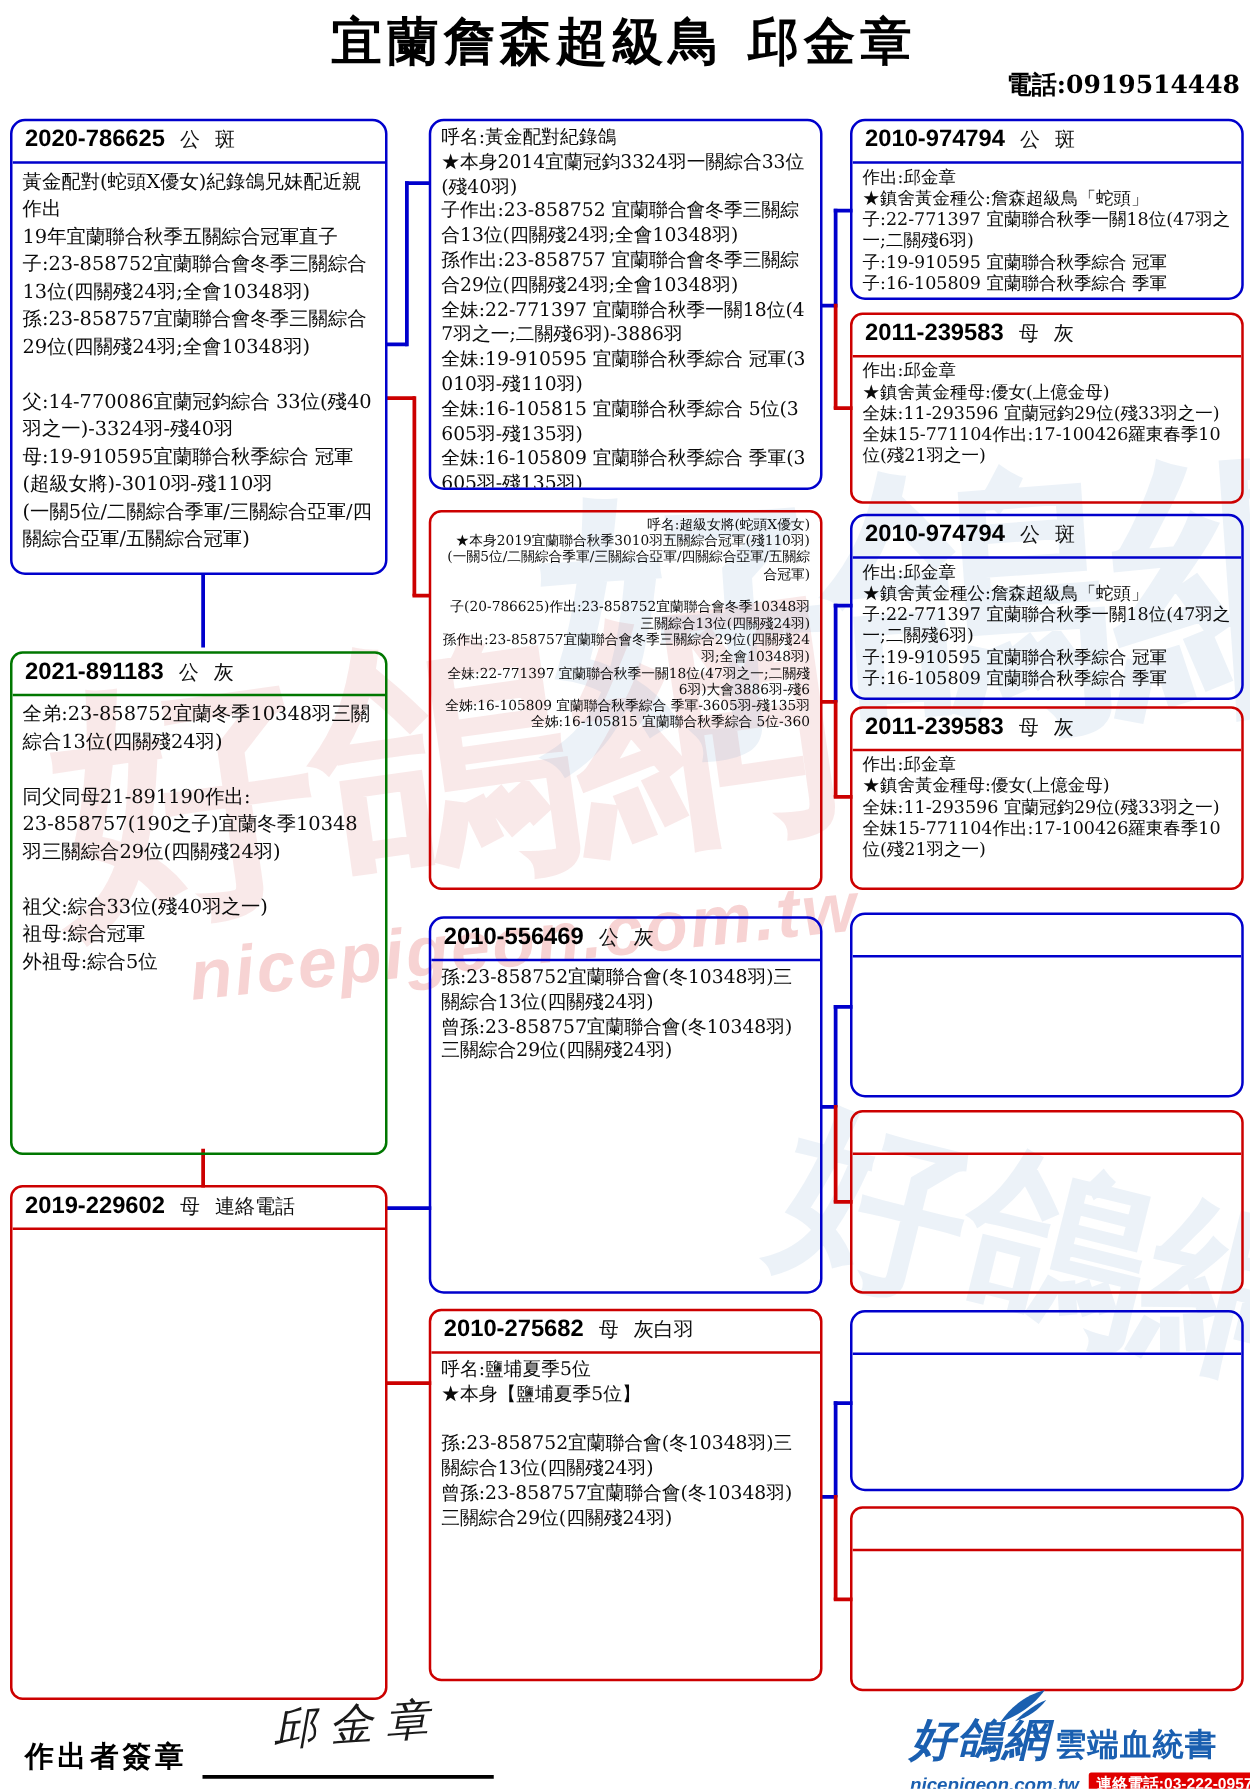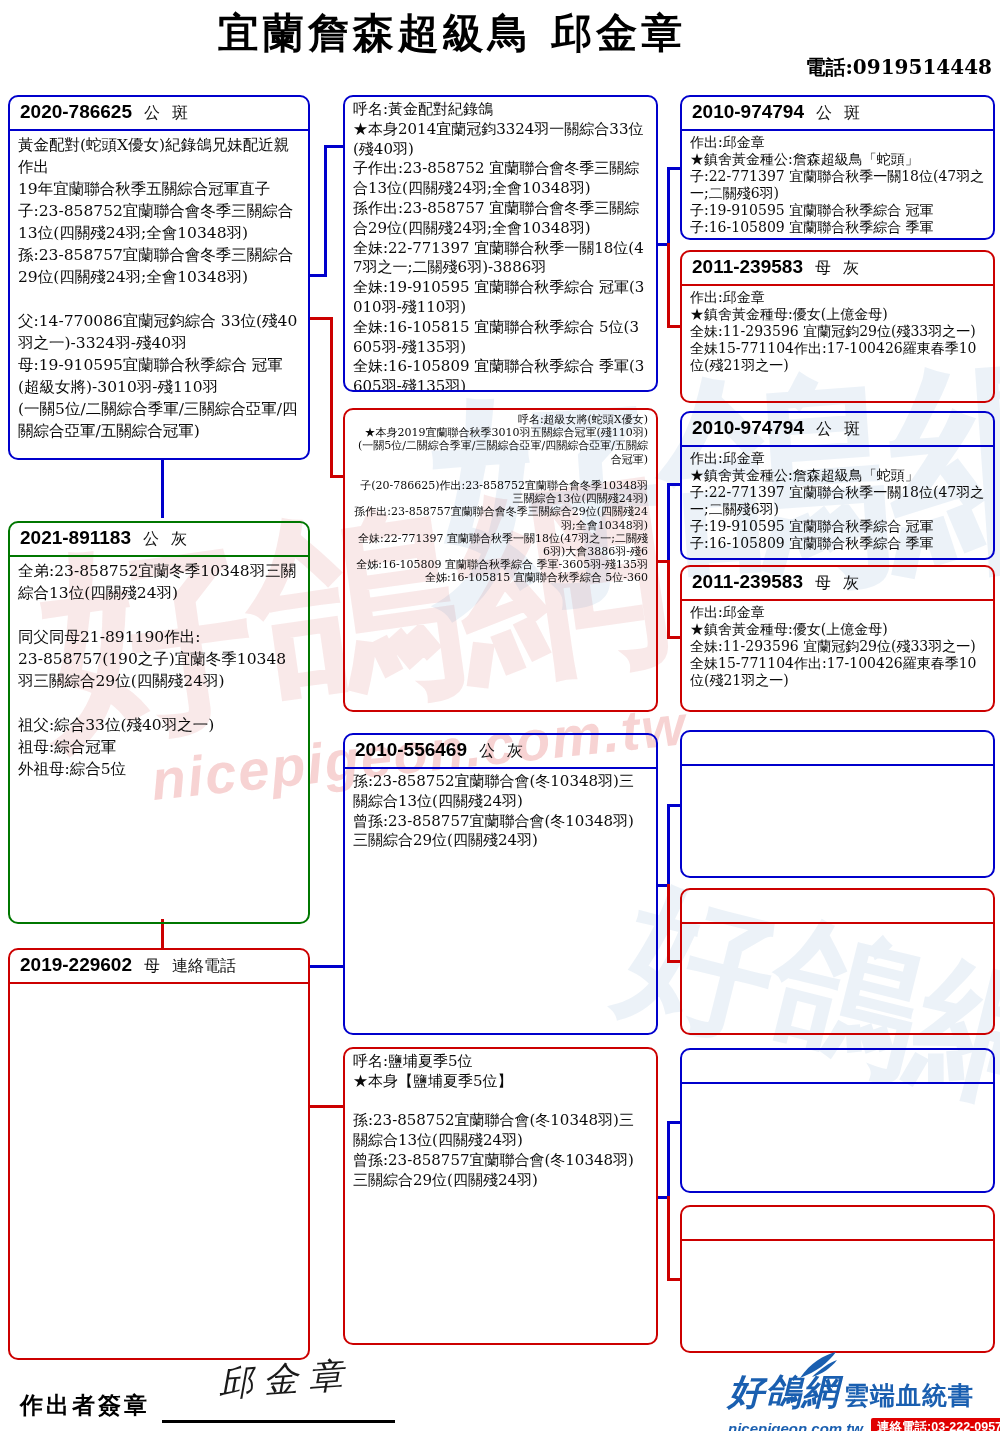--- a/index.html
+++ b/index.html
@@ -5,25 +5,25 @@
   html,body{margin:0;padding:0;}
   body{width:1000px;height:1431px;position:relative;background:#ffffff;overflow:hidden;
        font-family:"DejaVu Serif","Liberation Serif",serif;}
   
   .wm{position:absolute;z-index:0;pointer-events:none;white-space:nowrap;}
   .wm-cn{font-size:210px;font-weight:bold;color:rgba(215,100,100,0.14);transform:rotate(-8deg);}
   .wm-site{font-size:56px;font-weight:bold;font-style:italic;color:rgba(235,140,140,0.38);transform:rotate(-6deg);letter-spacing:2px;font-family:"Liberation Sans",sans-serif;}
   .wm-blue{font-size:230px;font-weight:bold;color:rgba(70,130,190,0.10);transform:rotate(-4deg);}
   .wm-blue2{font-size:150px;font-weight:bold;color:rgba(70,130,190,0.10);transform:rotate(14deg);}
   
-  .title{position:absolute;left:0;top:6px;width:904px;text-align:center;font-size:41px;font-weight:bold;color:#000;letter-spacing:4px;z-index:3;}
+  .title{position:absolute;left:0;top:6px;width:904px;text-align:center;font-size:41px;font-weight:bold;color:#000;letter-spacing:4px;z-index:3;padding-left:47px;}
   .phone{position:absolute;right:8px;top:54px;font-size:20px;font-weight:bold;color:#000;z-index:3;}
   
   .pbox{position:absolute;border:2.5px solid #000;border-radius:10px;background:transparent;overflow:hidden;z-index:2;box-sizing:border-box;}
-  .c-blue{border-color:#0000cc;}
+  .c-blue{border-color:#0000cc;border-radius:12px;}
   .c-red{border-color:#cc0000;}
   .c-green{border-color:#007700;}
   .ph{padding:4px 10px 2px 10px;border-bottom:2px solid;height:26px;}
   .c-blue .ph{border-color:#0000cc;}
   .c-red .ph{border-color:#cc0000;}
   .c-green .ph{border-color:#007700;}
   .ring{font-family:"Liberation Sans",sans-serif;font-weight:bold;font-size:19px;color:#000;}
   .sex,.feather{font-size:16px;color:#111;margin-left:12px;}
   .pb{padding:3px 8px 2px 8px;font-size:15px;line-height:1.32;color:#0a0a0a;
       white-space:pre-line;word-break:break-all;}
@@ -141,20 +141,21 @@
 全妹:22-771397 宜蘭聯合秋季一關18位(47羽之一;二關殘6羽)大會3886羽-殘6
 全姊:16-105809 宜蘭聯合秋季綜合 季軍-3605羽-殘135羽
 全姊:16-105815 宜蘭聯合秋季綜合 5位-360</div>
 </div>
 <div class="pbox c-blue" style="left:343px;top:733px;width:315px;height:302px;">
   <div class="ph"><span class="ring">2010-556469</span><span class="sex">公</span><span class="feather">灰</span></div>
   <div class="pb">孫:23-858752宜蘭聯合會(冬10348羽)三關綜合13位(四關殘24羽)
 曾孫:23-858757宜蘭聯合會(冬10348羽)三關綜合29位(四關殘24羽)</div>
 </div>
 <div class="pbox c-red" style="left:343px;top:1047px;width:315px;height:298px;">
+  <div class="ph"><span class="ring">2010-275682</span><span class="sex">母</span><span class="feather">灰白羽</span></div>
   <div class="pb">呼名:鹽埔夏季5位
 ★本身【鹽埔夏季5位】
 
 孫:23-858752宜蘭聯合會(冬10348羽)三關綜合13位(四關殘24羽)
 曾孫:23-858757宜蘭聯合會(冬10348羽)三關綜合29位(四關殘24羽)</div>
 </div>
 
 <div class="pbox c-blue" style="left:680px;top:95px;width:315px;height:145px;">
   <div class="ph"><span class="ring">2010-974794</span><span class="sex">公</span><span class="feather">斑</span></div>
   <div class="pb pb-right">作出:邱金章

